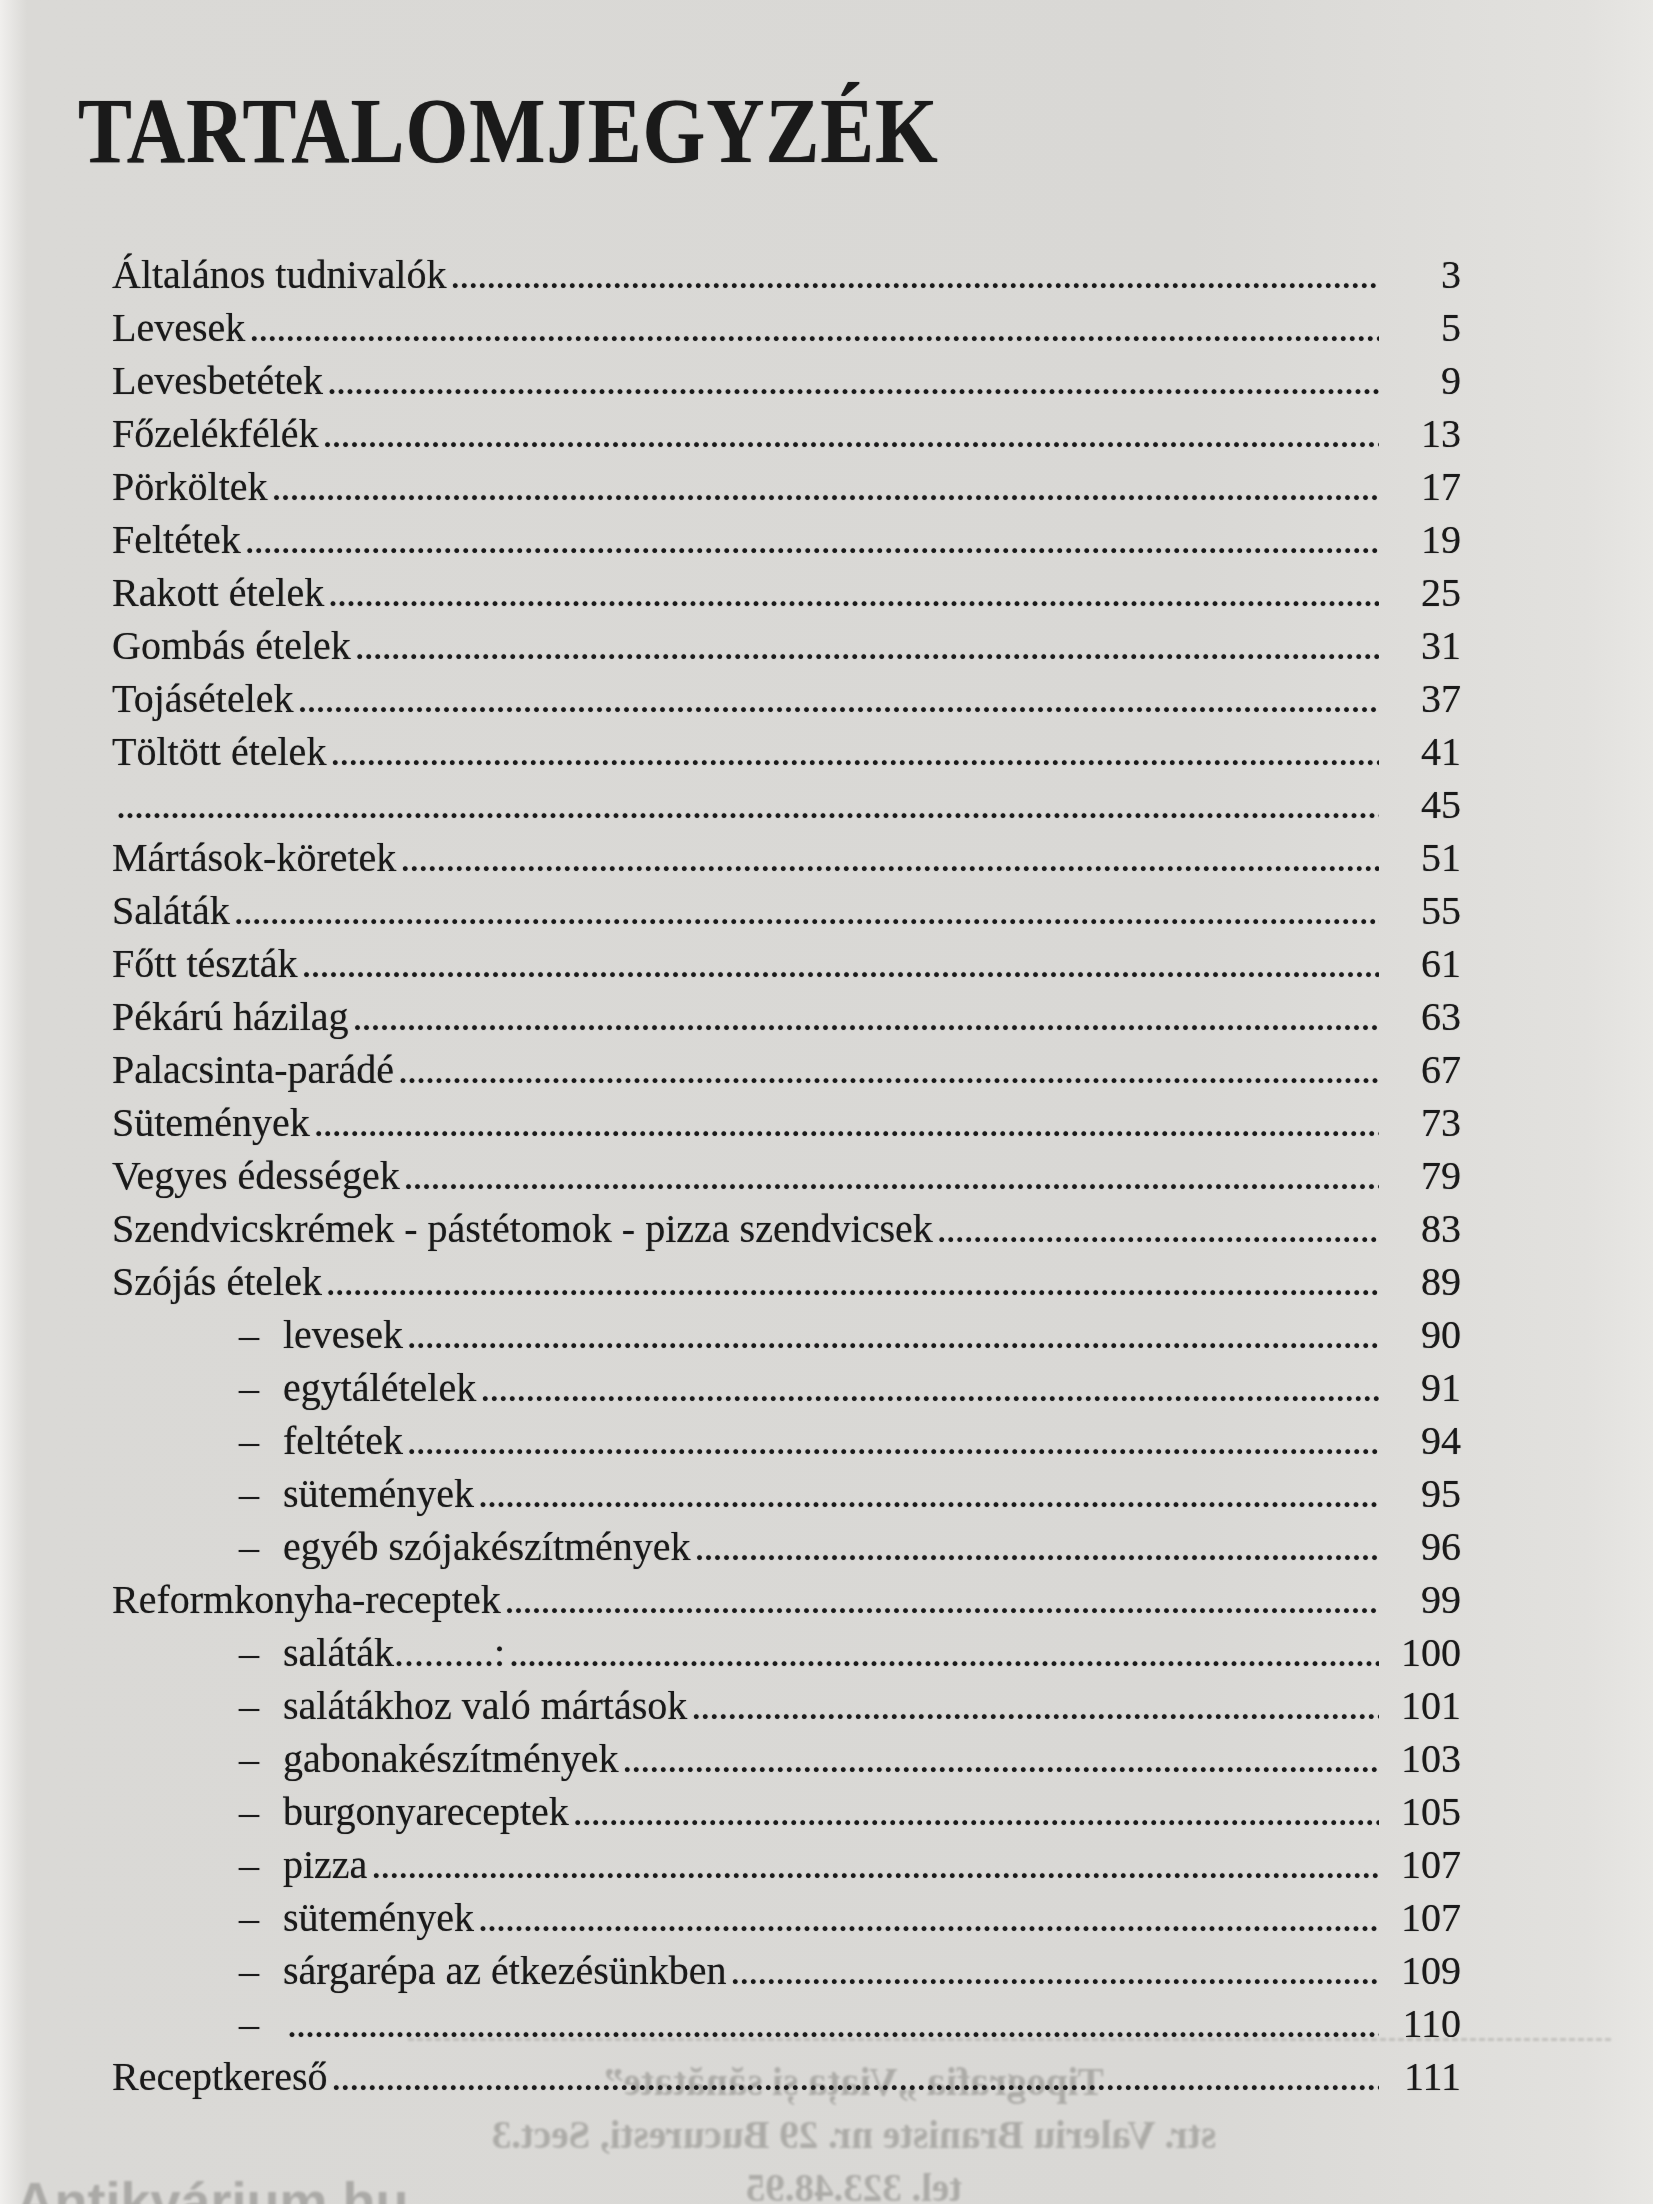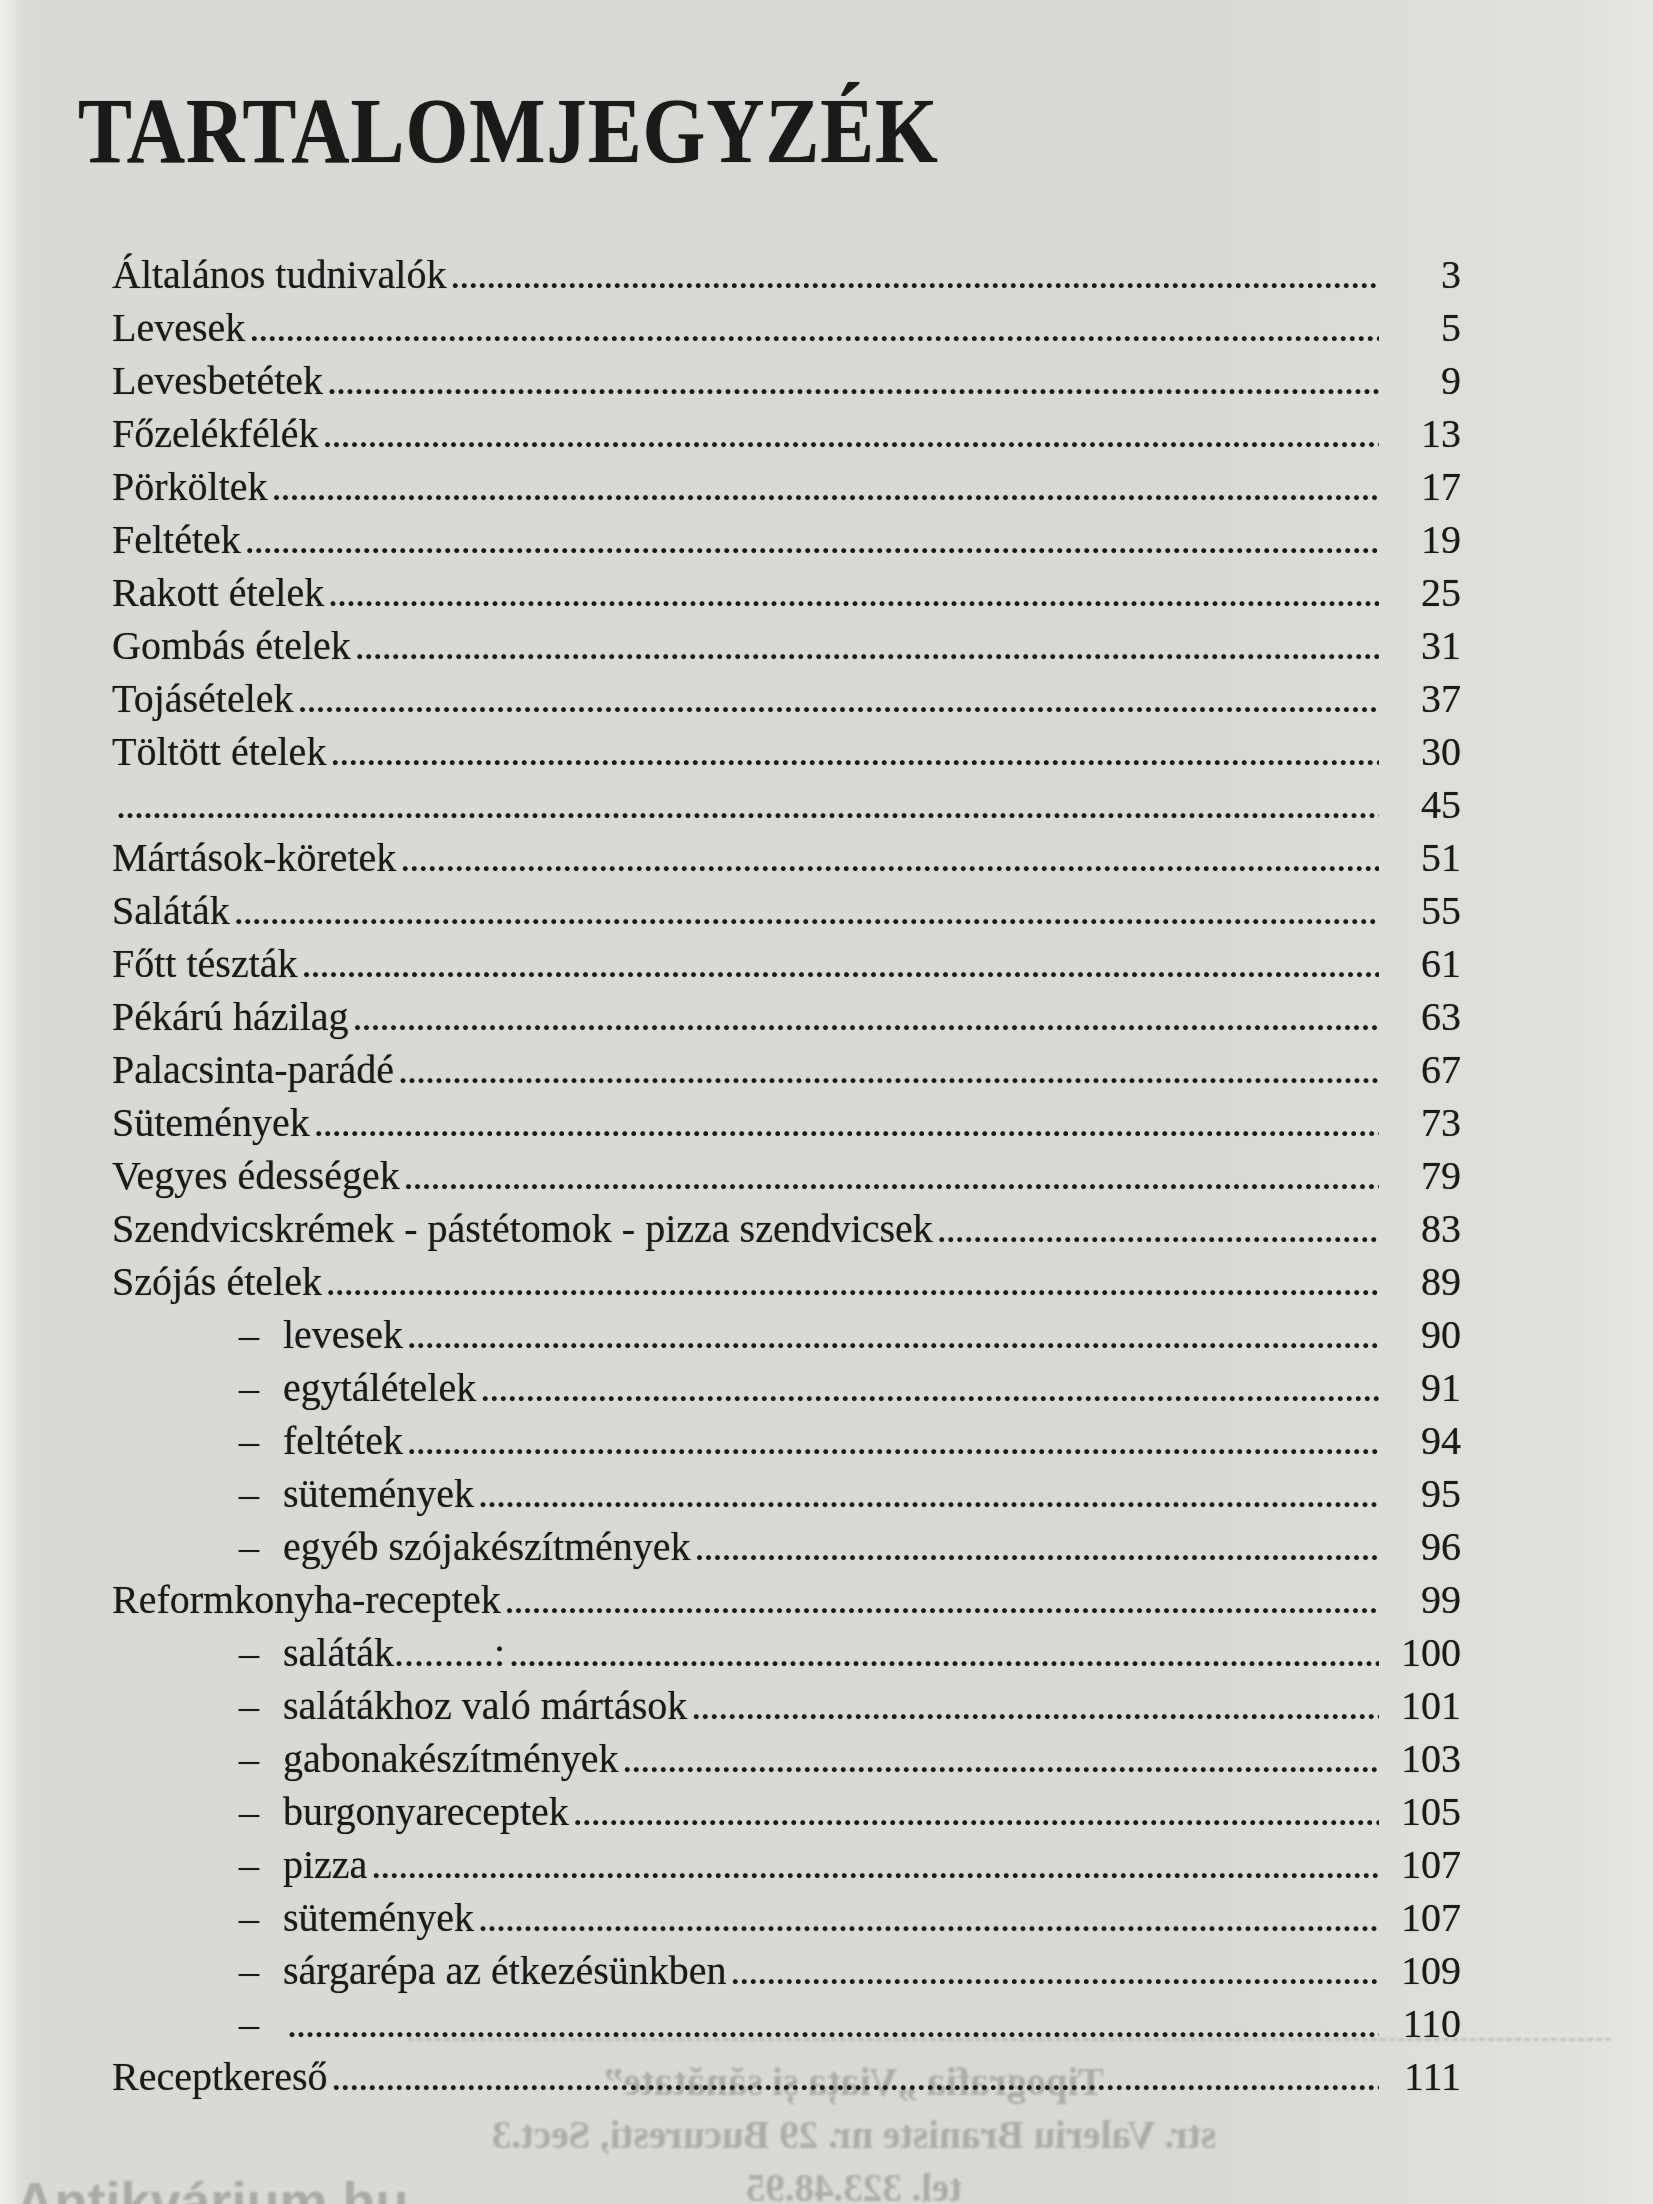--- a/index.html
+++ b/index.html
@@ -106,21 +106,21 @@
         <span class="pnum">31</span>
       </div>
       <div class="row ink">
         <span class="label">Tojásételek</span>
         <span class="leader">................................................................................................................................................................</span>
         <span class="pnum">37</span>
       </div>
       <div class="row ink">
         <span class="label">Töltött ételek</span>
         <span class="leader">................................................................................................................................................................</span>
-        <span class="pnum">30</span>
+        <span class="pnum">41</span>
       </div>
       <div class="row ink">
         <span class="leader">................................................................................................................................................................</span>
         <span class="pnum">45</span>
       </div>
       <div class="row ink">
         <span class="label">Mártások-köretek</span>
         <span class="leader">................................................................................................................................................................</span>
         <span class="pnum">51</span>
       </div>

